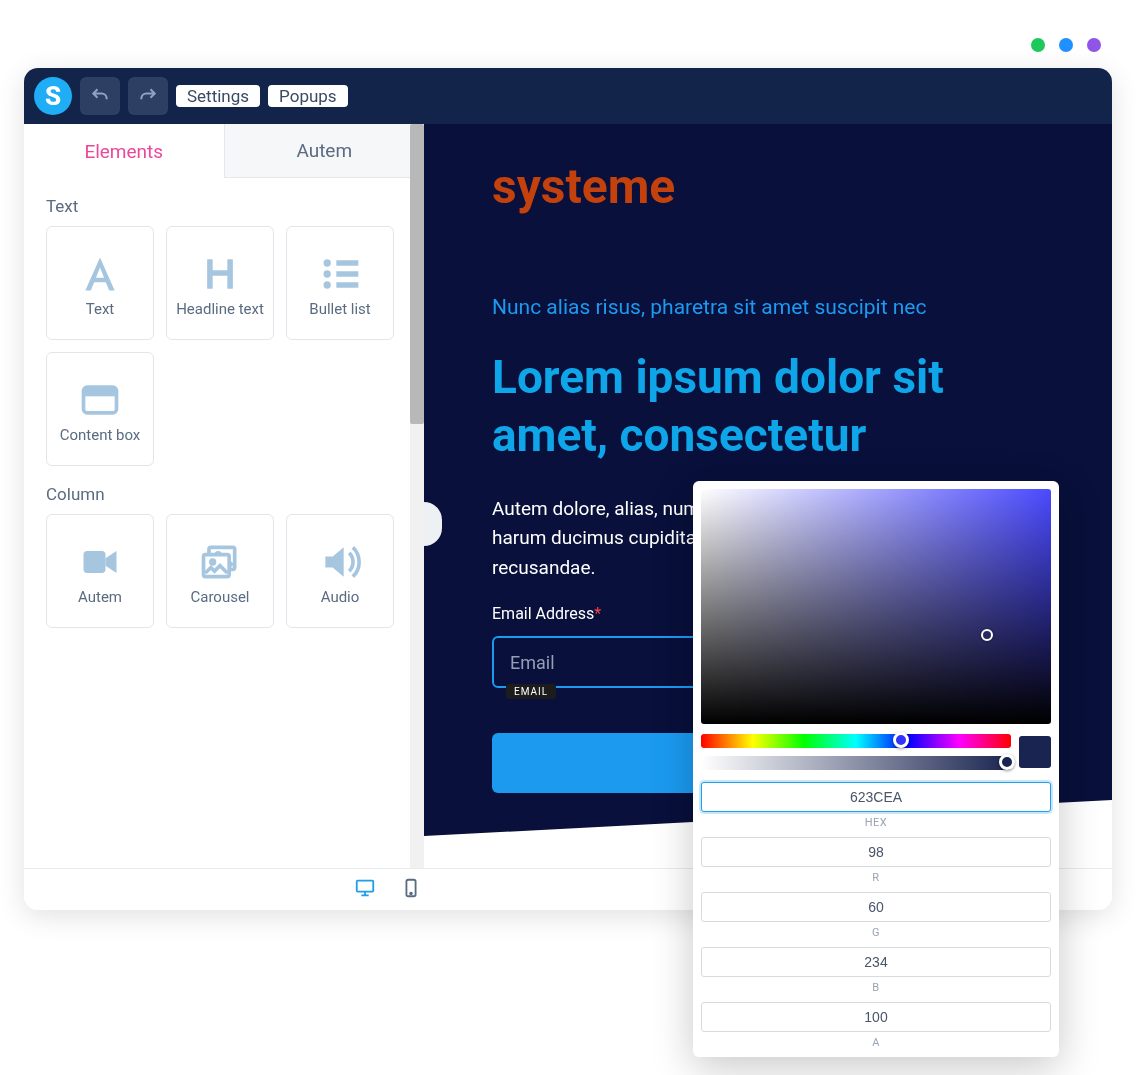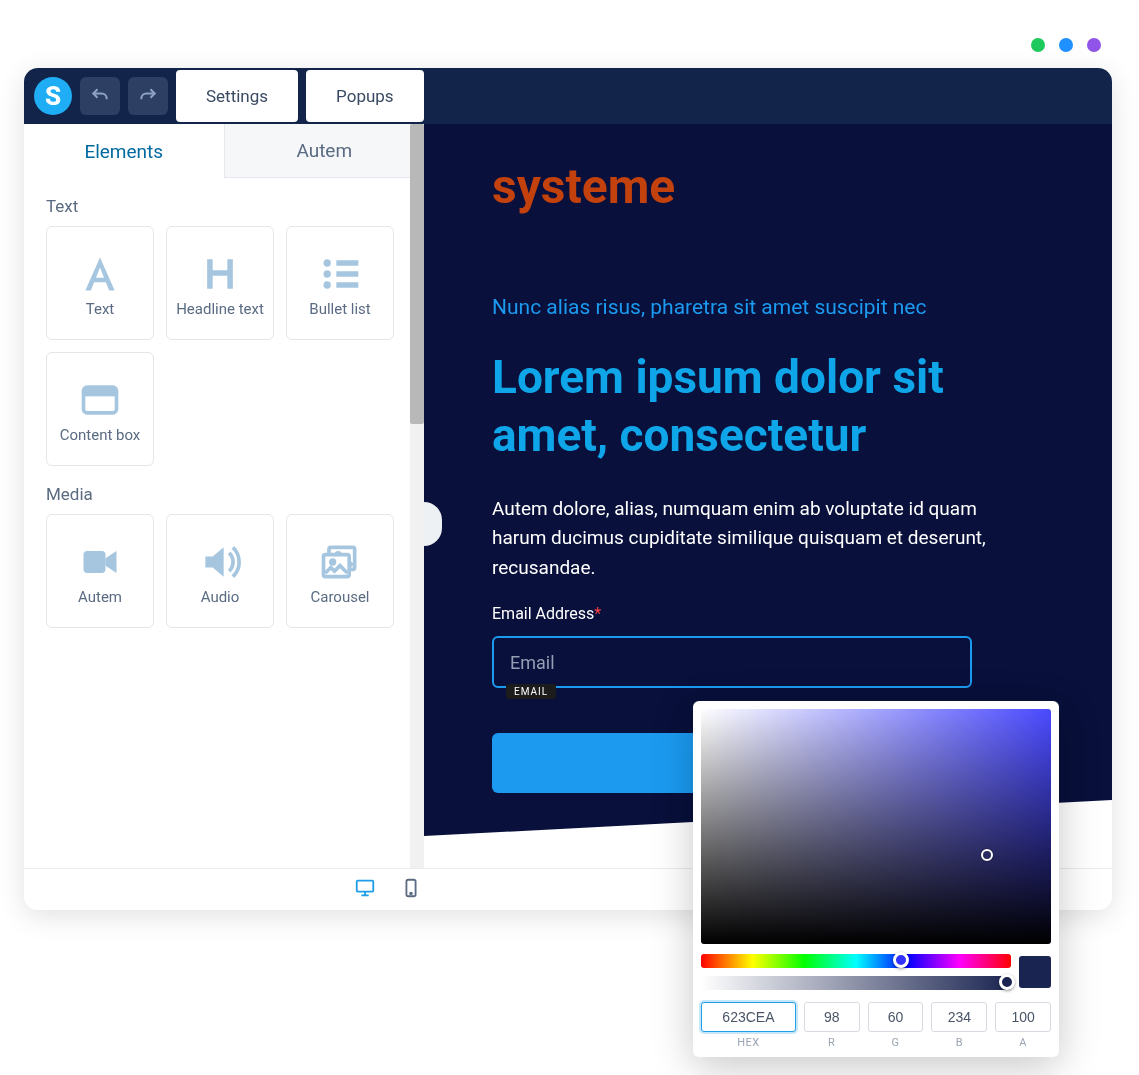--- a/index.html
+++ b/index.html
@@ -13,31 +13,31 @@
 .dot-purple { background: #9054e8; }
 
 
 .editor-window { position: absolute; top: 68px; left: 24px; width: 1088px; height: 842px; border-radius: 14px; overflow: hidden; box-shadow: 0 6px 28px rgba(0,0,0,0.12); background: #fff; }
 
 
 .toolbar { height: 56px; background: #12244a; display: flex; align-items: center; padding: 0 10px; gap: 8px; }
 .logo-s { width: 38px; height: 38px; border-radius: 50%; background: #1faef5; color: #fff; font-weight: 800; font-size: 26px; display: flex; align-items: center; justify-content: center; }
 .icon-btn { width: 40px; height: 38px; border-radius: 6px; background: #2d3f63; display: flex; align-items: center; justify-content: center; color: #8da3c5; cursor: pointer; }
 .icon-btn svg { width: 20px; height: 20px; }
-.txt-btn { height: 52px; padding: 0 30px; background: #fff; border-radius: 4px; color: #3a4a63; font-size: 17px; display: flex; align-items: center; cursor: pointer; }
+.txt-btn { height: 22px; padding: 0 11px; background: #fff; border-radius: 4px; color: #3a4a63; font-size: 17px; display: flex; align-items: center; cursor: pointer; }
 
 
 .body-row { display: flex; height: calc(100% - 56px - 42px); }
 .sidebar { width: 400px; background: #fff; position: relative; overflow: hidden; }
 .scroll-track { position: absolute; right: 0; top: 0; width: 14px; height: 100%; background: #f1f1f1; }
 .scroll-thumb { position: absolute; right: 0; top: 0; width: 14px; height: 300px; background: #b8b8b8; border-radius: 2px; }
 
 .tabs { display: flex; height: 54px; }
 .tab { flex: 1; display: flex; align-items: center; justify-content: center; font-size: 19px; cursor: pointer; }
-.tab-active { color: #0369a1; background: #fff; }
+.tab-active { color: #ec4899; background: #fff; }
 .tab-inactive { color: #5a6b82; background: #f5f7f9; border-bottom: 1px solid #e4e8ed; border-left: 1px solid #e4e8ed; }
 
 .section-label { color: #5a6b82; font-size: 17px; padding: 18px 22px 10px; }
 .tiles { display: flex; flex-wrap: wrap; gap: 12px; padding: 0 22px; }
 .tile { width: 108px; height: 114px; border: 1px solid #e2e6eb; border-radius: 6px; display: flex; flex-direction: column; align-items: center; justify-content: center; cursor: pointer; background: #fff; color: #5a6b82; }
 .tile-icon { height: 52px; display: flex; align-items: center; justify-content: center; color: #a6c6e0; }
 .tile-icon svg { width: 44px; height: 44px; }
 .tile-label { font-size: 15px; text-align: center; line-height: 1.2; padding: 0 4px; }
 
 
@@ -64,21 +64,21 @@
 .color-picker { position: absolute; right: 80px; bottom: 18px; width: 366px; background: #fff; border-radius: 6px; box-shadow: 0 10px 42px rgba(0,0,0,0.22); padding: 8px; }
 .sat-panel { width: 100%; height: 235px; position: relative; border-radius: 3px; background: linear-gradient(to top, #000, transparent), linear-gradient(to right, #fff, #4a4aff); }
 .sat-cursor { position: absolute; width: 12px; height: 12px; border: 2px solid #fff; border-radius: 50%; right: 58px; top: 140px; box-shadow: 0 0 2px rgba(0,0,0,0.6); }
 .slider-row { display: flex; gap: 8px; margin-top: 10px; align-items: center; }
 .sliders { flex: 1; display: flex; flex-direction: column; gap: 8px; }
 .hue-slider { height: 14px; border-radius: 3px; position: relative; background: linear-gradient(to right, #ff0000, #ffff00, #00ff00, #00ffff, #0000ff, #ff00ff, #ff0000); }
 .hue-thumb { position: absolute; width: 16px; height: 16px; border: 3px solid #fff; border-radius: 50%; background: #3232ff; top: -2px; left: 62%; box-shadow: 0 1px 3px rgba(0,0,0,0.4); }
 .alpha-slider { height: 14px; border-radius: 3px; position: relative; background: linear-gradient(to right, #ffffff, #1a2450); }
 .alpha-thumb { position: absolute; width: 16px; height: 16px; border: 3px solid #fff; border-radius: 50%; background: #1a2450; top: -2px; right: -4px; box-shadow: 0 1px 3px rgba(0,0,0,0.4); }
 .swatch-preview { width: 32px; height: 32px; background: #1a2450; border-radius: 3px; }
-.inputs-row { display: flex; gap: 8px; margin-top: 12px; }
+.inputs-row { display: flex; gap: 8px; margin-top: 12px; flex-direction: column; }
 .cp-field { flex: 1; text-align: center; }
 .cp-field.hex { flex: 1.7; }
 .cp-input { width: 100%; height: 30px; border: 1px solid #d6dbe1; border-radius: 3px; text-align: center; font-size: 14px; color: #4a5568; background: #fff; }
 .cp-input.active { border-color: #219ee8; box-shadow: 0 0 0 2px rgba(33,158,232,0.25); }
 .cp-label { font-size: 11px; color: #9aa4b3; margin-top: 4px; letter-spacing: 0.5px; }
 </style>
 </head>
 <body>
 
 <div class="browser-dots">
@@ -148,52 +148,52 @@
           <div class="tile-icon">
               <svg viewBox="0 0 24 24" fill="currentColor">
                 <rect x="3" y="5" width="18" height="14" rx="2" fill="none" stroke="currentColor" stroke-width="2"></rect>
                 <rect x="3" y="5" width="18" height="5"></rect>
               </svg>
             </div>
           <div class="tile-label">Content box</div>
         </div>
       </div>
 
-      <div class="section-label">Media</div>
+      <div class="section-label">Column</div>
       <div class="tiles">
         <div class="tile">
           <div class="tile-icon">
               <svg viewBox="0 0 24 24" fill="currentColor">
                 <rect x="3" y="6" width="12" height="12" rx="2"></rect>
                 <path d="M15 10l6-4v12l-6-4z"></path>
               </svg>
             </div>
           <div class="tile-label">Autem</div>
-        </div>
-        <div class="tile">
-          <div class="tile-icon">
-              <svg viewBox="0 0 24 24" fill="currentColor">
-                <path d="M4 9v6h4l6 5V4l-6 5H4z"></path>
-                <path d="M17 7a7 7 0 0 1 0 10M19 4a11 11 0 0 1 0 16" fill="none" stroke="currentColor" stroke-width="2"></path>
-              </svg>
-            </div>
-          <div class="tile-label">Audio</div>
         </div>
         <div class="tile">
           <div class="tile-icon">
               <svg viewBox="0 0 24 24" fill="none" stroke="currentColor" stroke-width="2">
                 <rect x="6" y="4" width="14" height="12" rx="1"></rect>
                 <circle cx="11" cy="8" r="1" fill="currentColor"></circle>
                 <path d="M7 14l3-3 2 2 3-3 4 4"></path>
                 <rect x="3" y="8" width="14" height="12" rx="1" fill="#fff"></rect>
                 <circle cx="8" cy="12" r="1" fill="currentColor"></circle>
                 <path d="M4 18l3-3 2 2 3-3 4 4"></path>
               </svg>
             </div>
           <div class="tile-label">Carousel</div>
+        </div>
+        <div class="tile">
+          <div class="tile-icon">
+              <svg viewBox="0 0 24 24" fill="currentColor">
+                <path d="M4 9v6h4l6 5V4l-6 5H4z"></path>
+                <path d="M17 7a7 7 0 0 1 0 10M19 4a11 11 0 0 1 0 16" fill="none" stroke="currentColor" stroke-width="2"></path>
+              </svg>
+            </div>
+          <div class="tile-label">Audio</div>
         </div>
       </div>
 
 
       <div class="scroll-track">
         <div class="scroll-thumb"></div>
       </div>
     </div>
 
     <div class="canvas">

